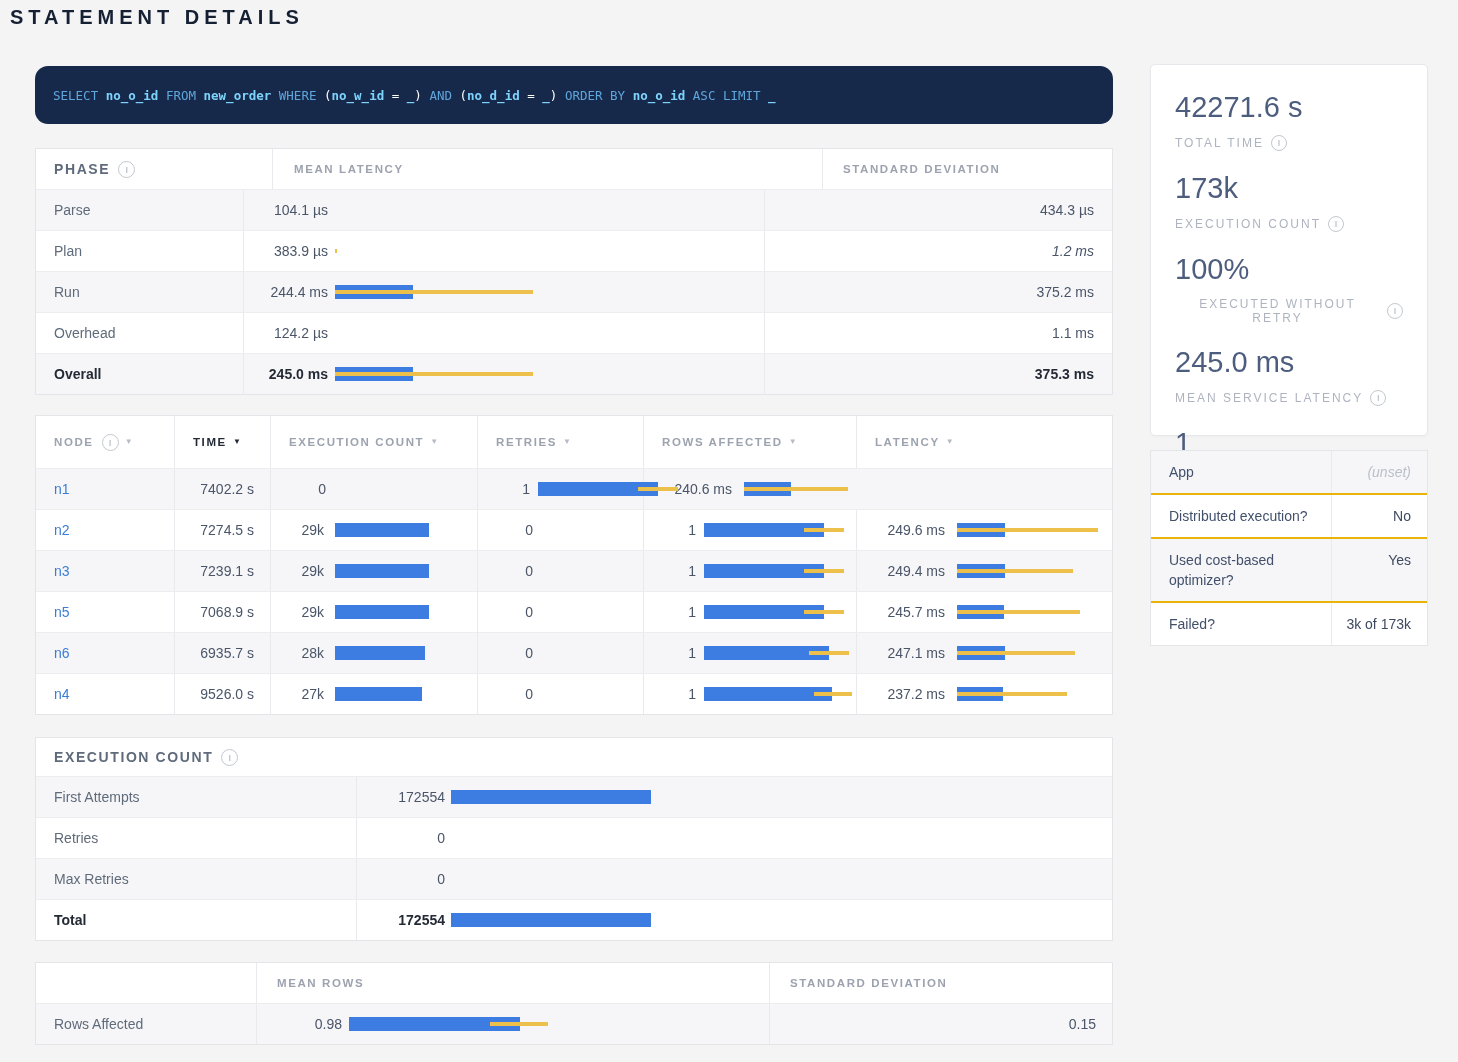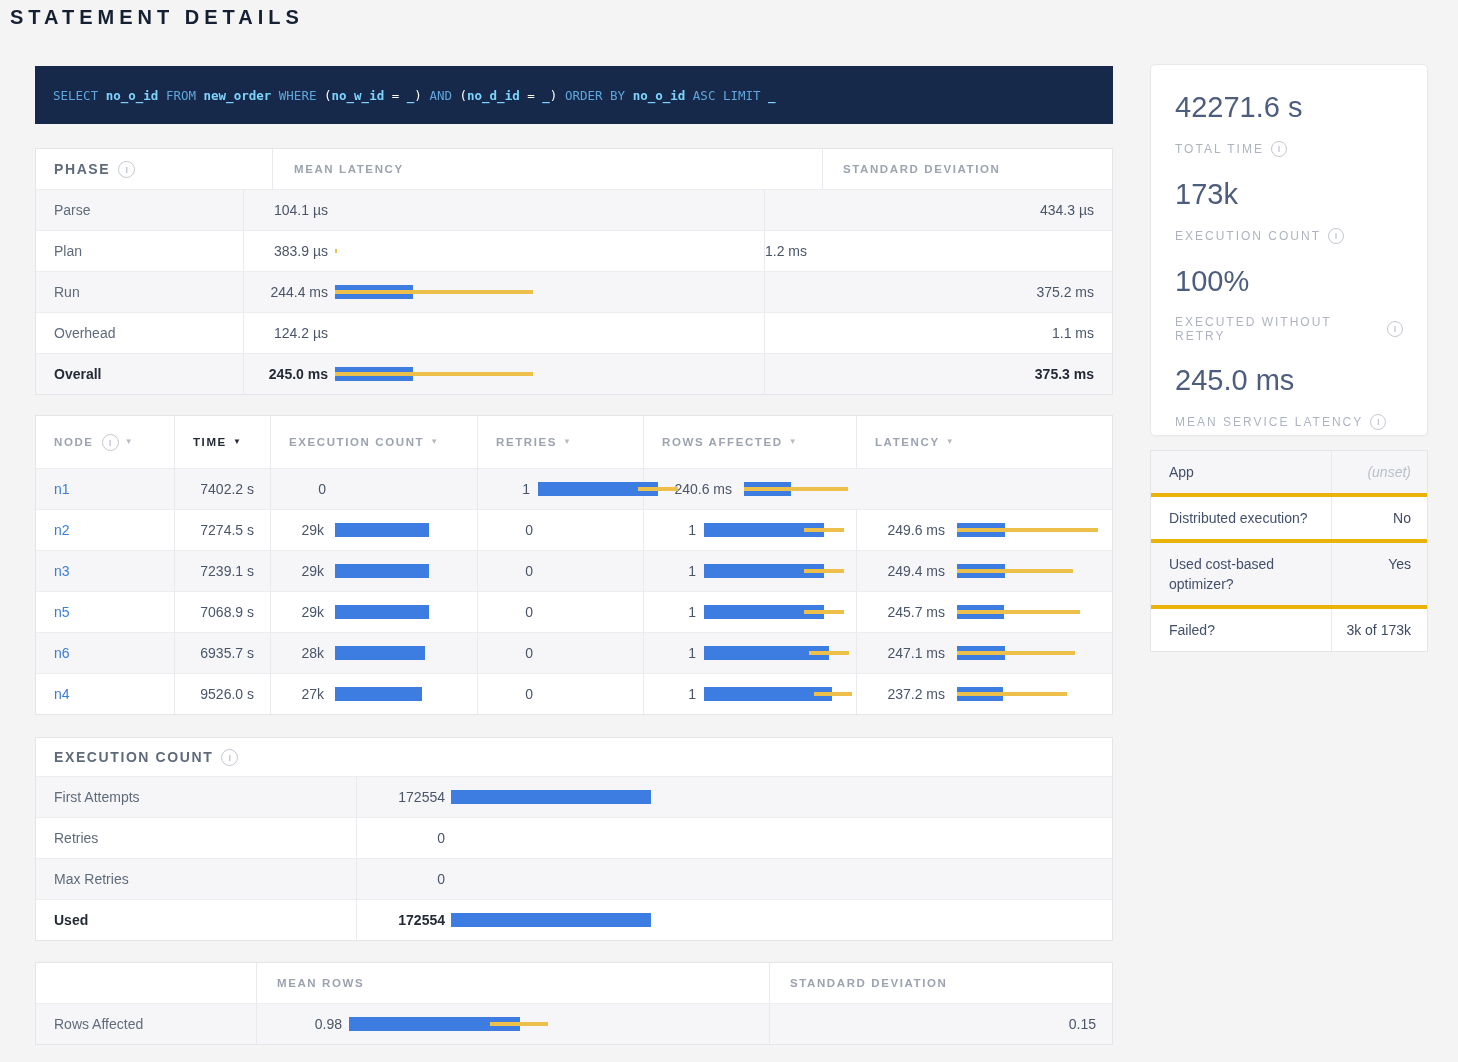--- a/index.html
+++ b/index.html
@@ -12,21 +12,21 @@
   .page-title{
     position:absolute;left:10px;top:6px;
     font-size:20px;font-weight:700;letter-spacing:5px;color:#152033;
   }
   
   .sql-box{
     position:absolute;left:35px;top:66px;width:1078px;height:58px;
     background:#17294A;display:flex;align-items:center;box-sizing:border-box;
     padding-left:18px;
     font-family:"DejaVu Sans Mono","Liberation Mono",monospace;
-    font-size:12.5px;white-space:pre;
+    font-size:12.5px;white-space:pre;border-radius:13px;
   }
   .sql-box .kw{color:#5FA6DC;}
   .sql-box .id{color:#7dd3fc;font-weight:700;}
   .sql-box .pl{color:#FFFFFF;}
   
   .tbl{
     position:absolute;background:#FFFFFF;width:1078px;left:35px;
     border:1px solid #E3E5E9;box-sizing:border-box;
   }
   .trow{display:grid;align-items:center;border-top:1px solid #ECEDEF;}
@@ -58,29 +58,29 @@
   
   .stats-card{
     position:absolute;left:1150px;top:64px;width:278px;height:372px;
     background:#FFFFFF;border:1px solid #E6E8EB;border-radius:5px;
     box-sizing:border-box;padding:26px 24px;
     box-shadow:0 1px 2px rgba(0,0,0,0.03);
   }
   .stat{margin-bottom:21px;}
   .stat-value{font-size:29px;color:#4D5D7E;line-height:32px;}
   .stat-label{
-    margin-top:18px;font-size:12px;letter-spacing:2px;color:#AEB4BF;
-    text-transform:uppercase;display:flex;align-items:center;
+    margin-top:12px;font-size:12px;letter-spacing:2px;color:#AEB4BF;
+    text-transform:uppercase;display:flex;align-items:center;text-align:center;
   }
   .stat-label .info-icon{margin-left:7px;width:14px;height:14px;font-size:9px;}
   .attr-tbl{
     position:absolute;left:1150px;top:450px;width:278px;
     background:#FFFFFF;border:1px solid #E3E5E9;box-sizing:border-box;
   }
-  .attr-row{display:grid;grid-template-columns:180px 96px;border-top:4px solid #eab308;}
+  .attr-row{display:grid;grid-template-columns:180px 96px;border-top:2px solid #eab308;}
   .attr-row:first-child{border-top:none;}
   .attr-row.stripe{background:#F6F6F8;}
   .attr-label{font-size:14px;color:#42506B;padding:11px 10px 11px 18px;line-height:20px;}
   .attr-value{
     font-size:14px;color:#3E4A61;text-align:right;padding:11px 16px 11px 0;
     border-left:1px solid #E9EAED;line-height:20px;display:flex;
     align-items:flex-start;justify-content:flex-end;
   }
   .attr-value.muted{color:#B9BFC9;font-style:italic;}
 </style>
@@ -108,21 +108,21 @@
       </div>
     </div>
     <div class="trow" style="grid-template-columns: 207px 521px 350px; height: 40px;">
       <div class="cell label-cell">Plan</div>
       <div class="cell vdiv">
         <span class="num" style="width: 84px;">383.9 µs</span>
         <div class="bar-wrap" style="margin-left: 7px;">
           <div class="bar-yellow" style="left: 0px; width: 2px;"></div>
         </div>
       </div>
-      <div class="cell vdiv" style="padding-right: 20px;">
+      <div class="cell vdiv" style="justify-content: flex-end; padding-right: 20px; font-style: italic;">
         <span class="num">1.2 ms</span>
       </div>
     </div>
     <div class="trow stripe" style="grid-template-columns: 207px 521px 350px; height: 40px;">
       <div class="cell label-cell">Run</div>
       <div class="cell vdiv">
         <span class="num" style="width: 84px;">244.4 ms</span>
         <div class="bar-wrap" style="margin-left: 7px;">
           <div class="bar-blue" style="width: 78px;"></div>
           <div class="bar-yellow" style="left: 0px; width: 198px;"></div>
@@ -369,21 +369,21 @@
       </div>
     </div>
     <div class="trow stripe" style="grid-template-columns: 320px 758px; height: 40px;">
       <div class="cell label-cell">Max Retries</div>
       <div class="cell vdiv">
         <span class="num" style="width: 88px;">0</span>
         <div class="bar-wrap" style="margin-left: 6px;"></div>
       </div>
     </div>
     <div class="trow" style="grid-template-columns: 320px 758px; height: 40px;">
-      <div class="cell label-cell bold">Used</div>
+      <div class="cell label-cell bold">Total</div>
       <div class="cell vdiv">
         <span class="num bold" style="width: 88px;">172554</span>
         <div class="bar-wrap" style="margin-left: 6px;">
           <div class="bar-blue" style="width: 200px;"></div>
         </div>
       </div>
     </div>
   </div>
 
 <div class="tbl" id="rowsTable" style="top:962px;">

